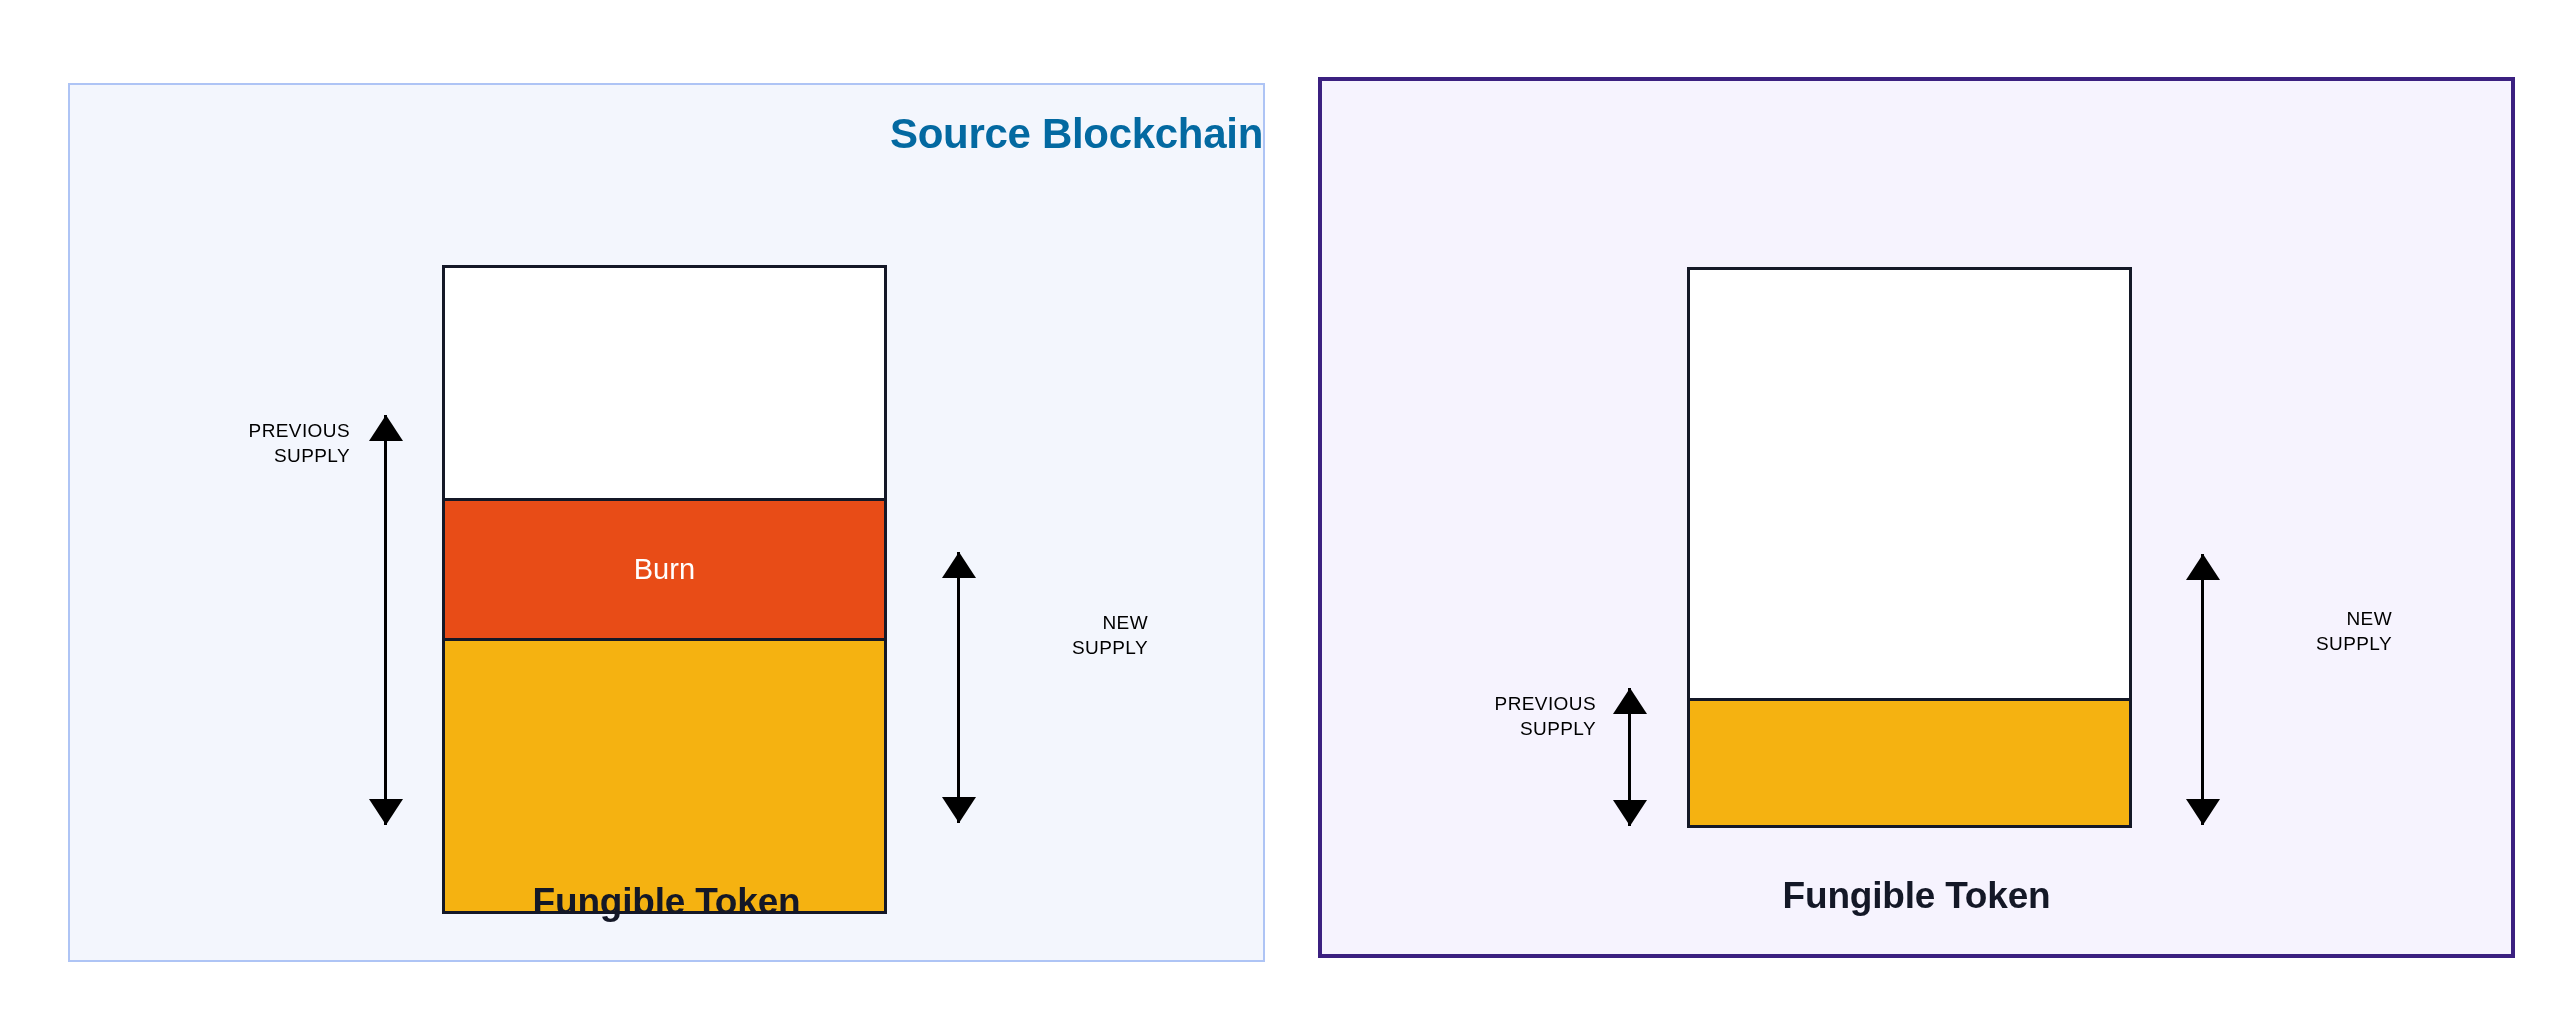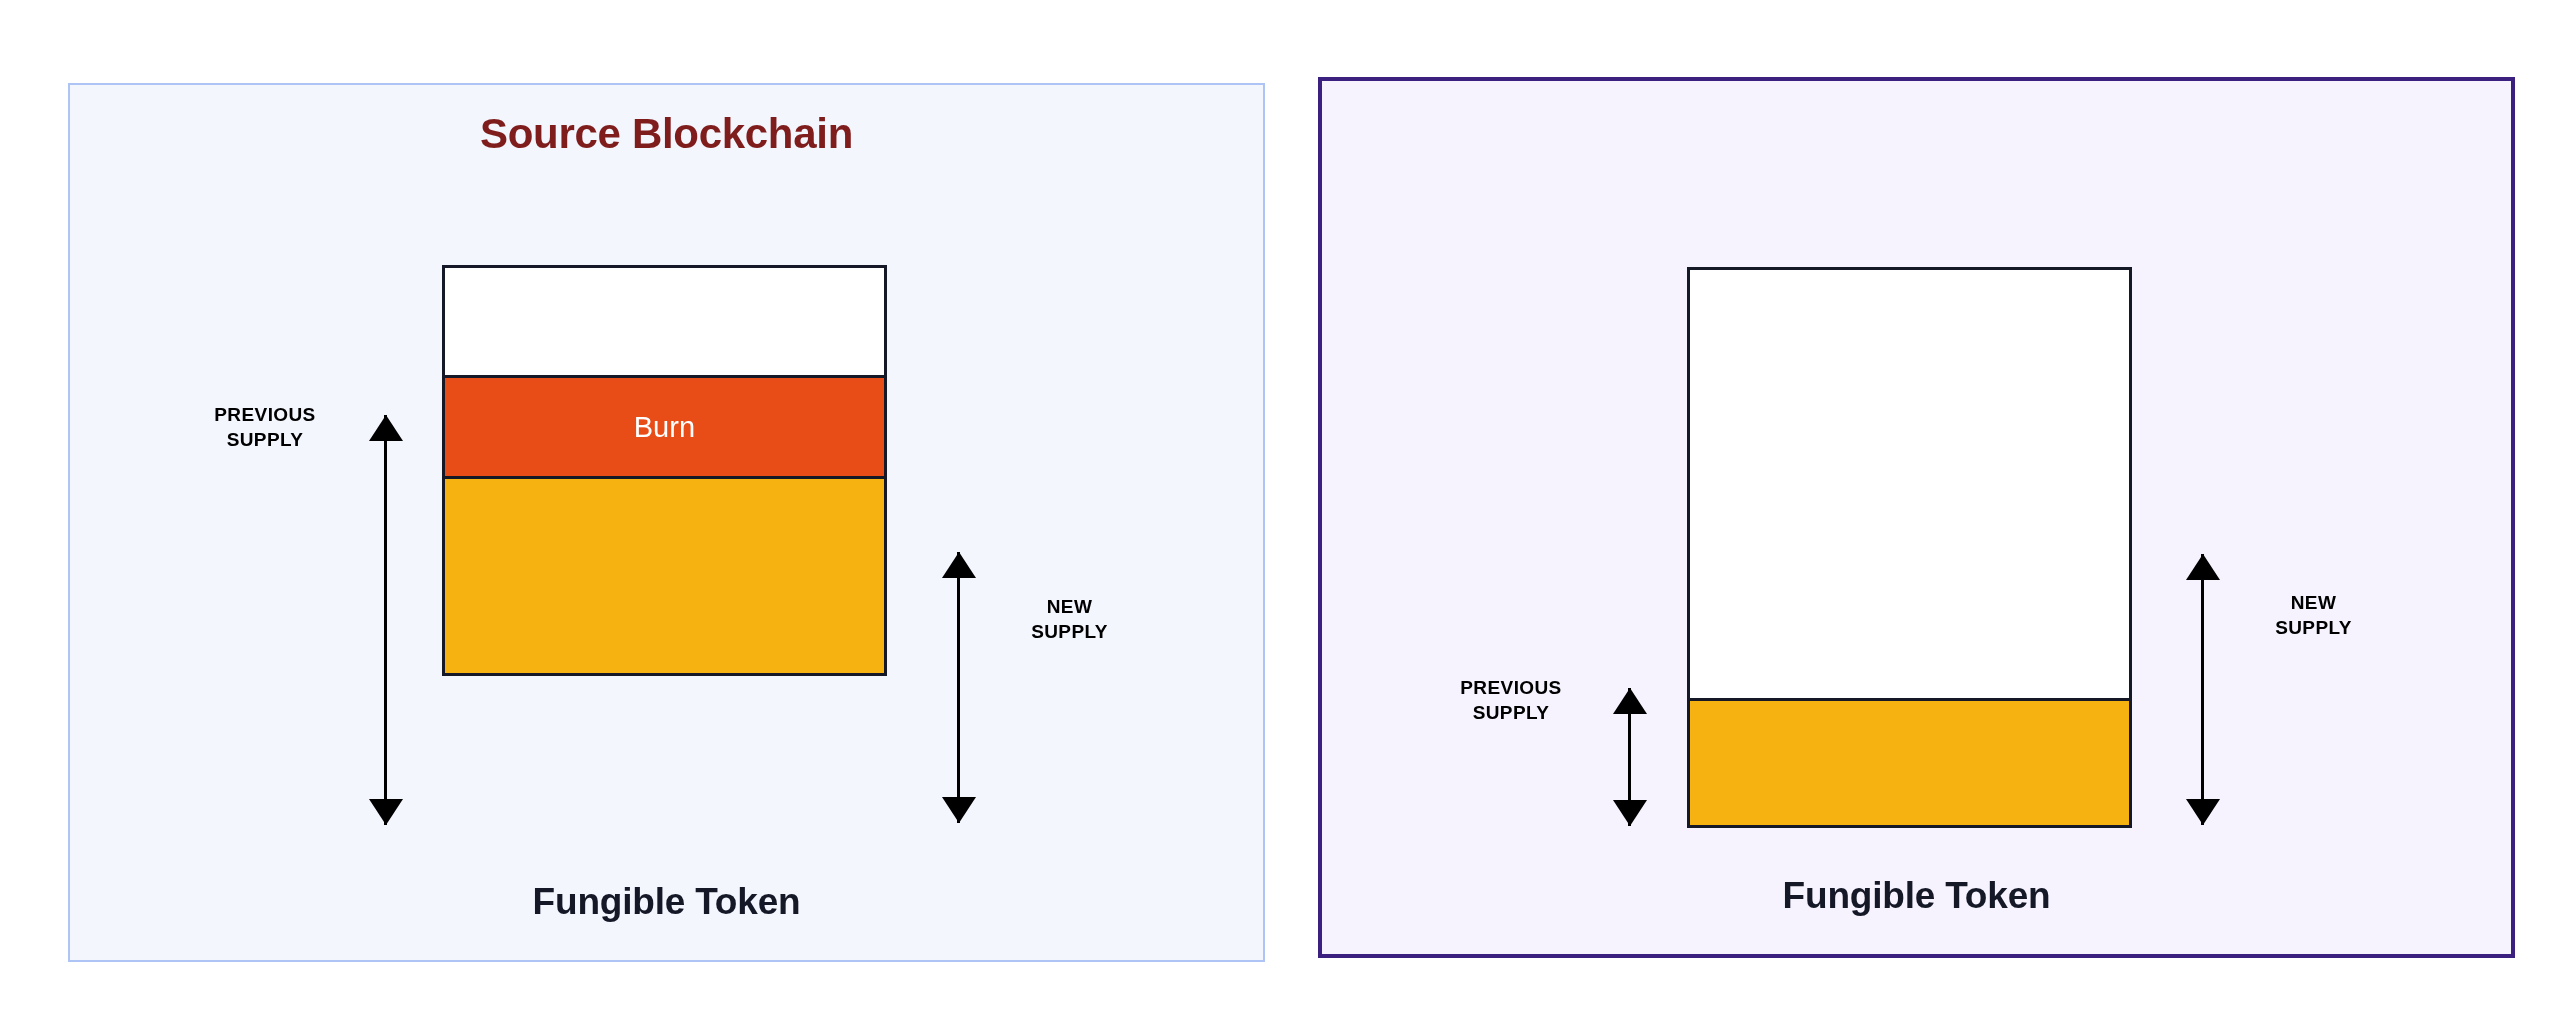--- a/index.html
+++ b/index.html
@@ -8,37 +8,37 @@
     font-family:"Liberation Sans","DejaVu Sans",sans-serif;
     -webkit-font-smoothing:antialiased;
   }
   .panel{position:absolute;box-sizing:border-box;}
   #panel-source{left:68px;top:83px;width:1197px;height:879px;
     background:#f3f6fd;border:2.6px solid #aec4f5;}
   #panel-destination{left:1318px;top:77px;width:1197px;height:881px;
     background:#f6f3fe;border:4.6px solid #3b2080;}
 
   .panel-title{
-    position:absolute;left:0;right:0;top:25px;text-align:center;
-    font-size:42px;font-weight:700;color:#7f1d1d;letter-spacing:-0.3px;
+    position:absolute;left:0;right:0;top:25px;text-align:right;
+    font-size:42px;font-weight:700;color:#0369a1;letter-spacing:-0.3px;
     white-space:nowrap;
   }
   .panel-footer{
     position:absolute;left:0;right:0;bottom:37px;text-align:center;
     font-size:37px;font-weight:700;color:#141827;letter-spacing:-0.2px;
     white-space:nowrap;
   }
 
   
   .bar{
     position:absolute;box-sizing:border-box;
     border:3.3px solid #141827;background:#ffffff;
     display:flex;flex-direction:column;justify-content:flex-end;
   }
-  #bar-source{left:372px;top:180px;width:445px;height:411px;}
+  #bar-source{left:372px;top:180px;width:445px;height:649px;}
   #bar-destination{left:365px;top:186px;width:445px;height:561px;}
 
   .seg{
     position:relative;box-sizing:border-box;
     display:flex;align-items:center;justify-content:center;
     font-size:29px;color:#ffffff;font-weight:400;letter-spacing:0.1px;
   }
   .seg-empty{background:#ffffff;}
   .seg-burn{background:#e84c17;border-top:3.3px solid #141827;}
   .seg-mint{background:#20806f;border-top:3.3px solid #141827;}
@@ -52,22 +52,23 @@
   }
   .dim .head{
     position:absolute;left:50%;width:0;height:0;margin-left:-17px;
     border-left:17px solid transparent;border-right:17px solid transparent;
   }
   .dim .head-up{top:0;border-bottom:26px solid #000000;}
   .dim .head-down{bottom:0;border-top:26px solid #000000;}
 
   .dim-label{
     position:absolute;font-size:19px;line-height:1.32;color:#000000;
-    letter-spacing:0.4px;text-align:center;white-space:pre-line;
-    font-weight:700;
+    letter-spacing:0.4px;text-align:right;white-space:pre-line;
+    font-weight:400;
+    margin-top:16px;
   }
 </style>
 </head>
 <body>
 
 <div class="panel" id="panel-source">
 
   <div class="panel-title">Source Blockchain</div>
 
   <div class="bar" id="bar-source">

